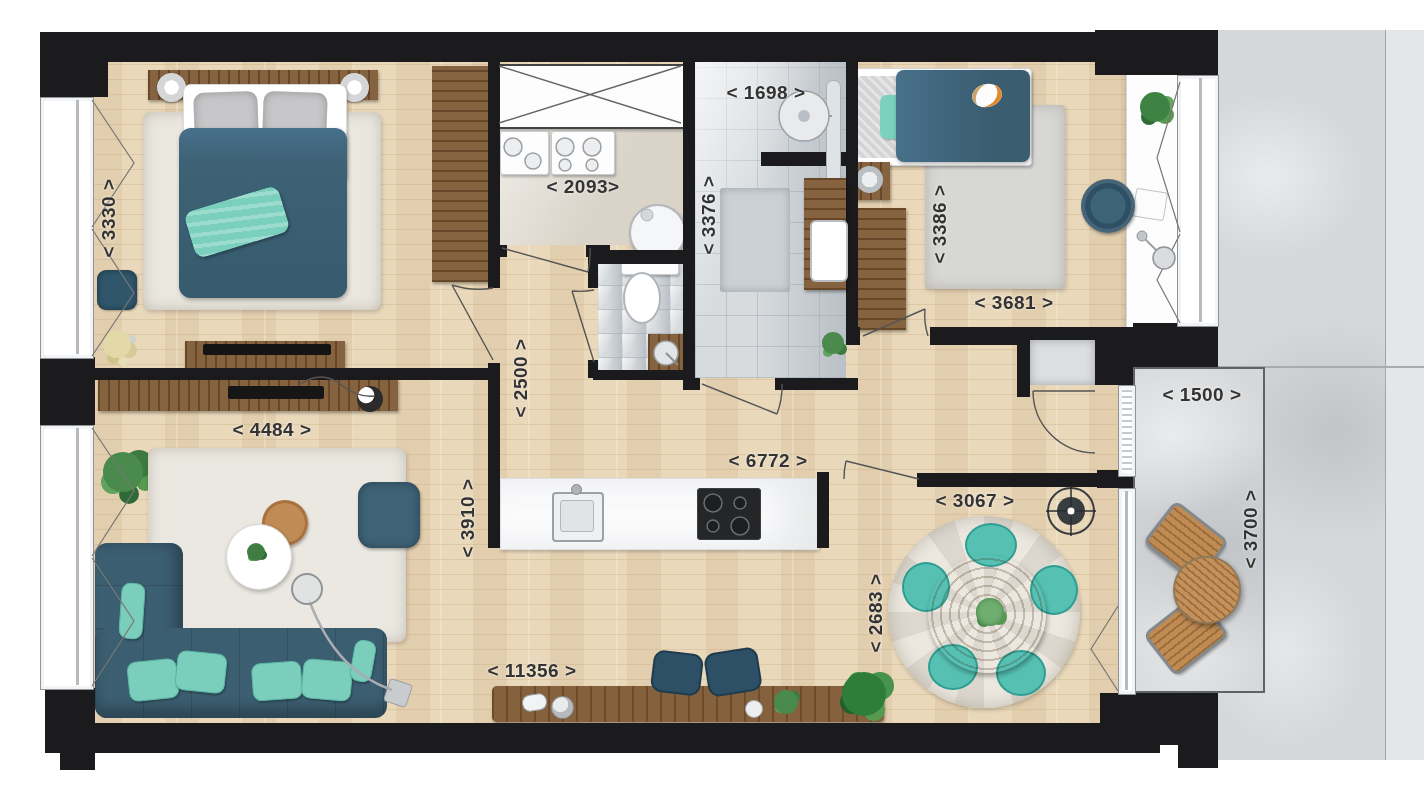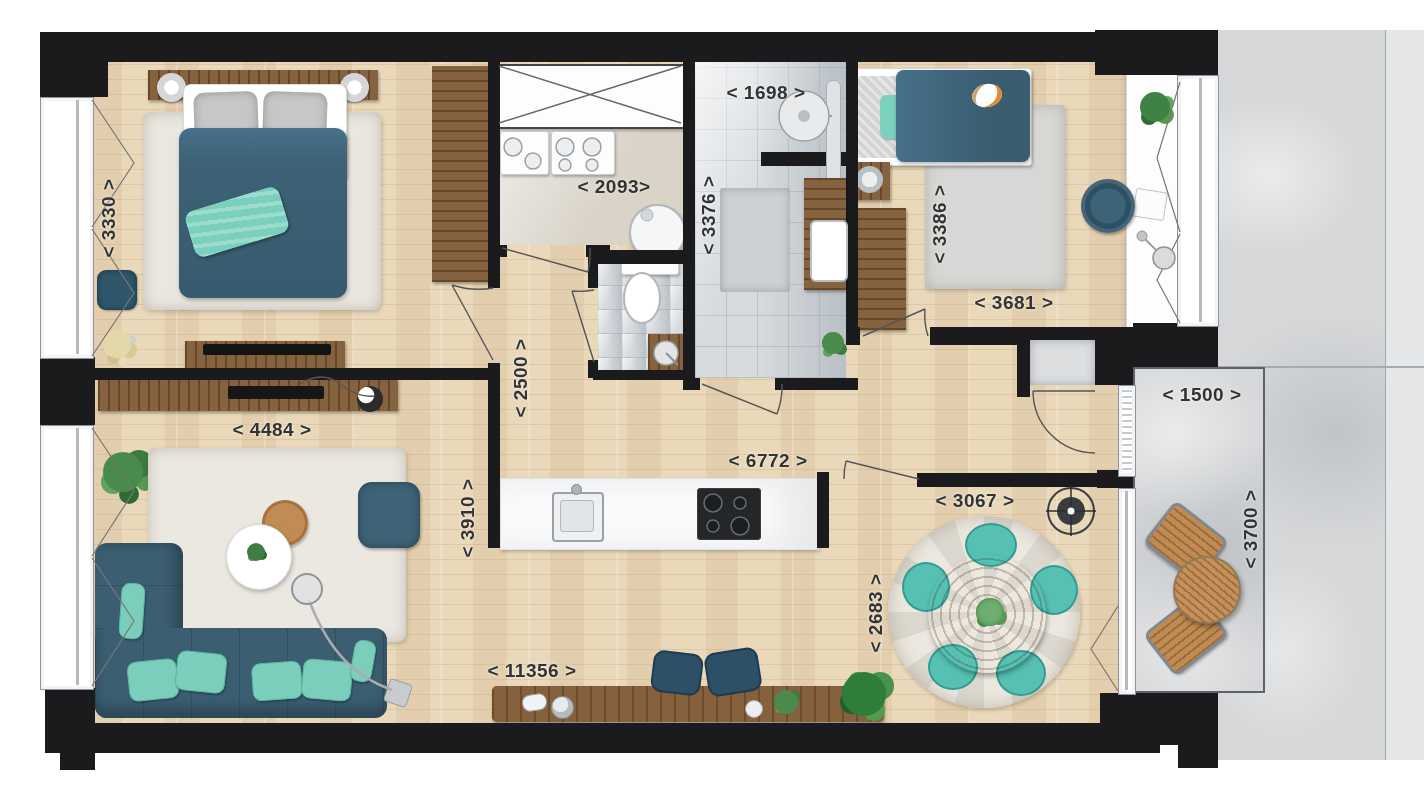--- a/index.html
+++ b/index.html
@@ -269,21 +269,21 @@
       <line x1="1162" y1="256" x2="1144" y2="238" stroke="#9aa0a4" stroke-width="2"></line>
       <circle cx="1164" cy="258" r="11" fill="#d9dbdd" stroke="#8f9498" stroke-width="1.5"></circle>
       <circle cx="1142" cy="236" r="5" fill="#c2c6c9" stroke="#8f9498"></circle>
     </g>
 
     <path d="M300,384 q22,-14 40,0 t34,12" fill="none" stroke="#555" stroke-width="1.3"></path>
   </svg>
 
   <div class="label vert" style="left:49px;top:206px;">&lt; 3330 &gt;</div>
   <div class="label" style="left:706px;top:81px;">&lt; 1698 &gt;</div>
-  <div class="label" style="left:554px;top:175px;">&lt; 2093&gt;</div>
+  <div class="label" style="left:523px;top:175px;">&lt; 2093&gt;</div>
   <div class="label vert" style="left:649px;top:203px;">&lt; 3376 &gt;</div>
   <div class="label vert" style="left:880px;top:212px;">&lt; 3386 &gt;</div>
   <div class="label" style="left:954px;top:291px;">&lt; 3681 &gt;</div>
   <div class="label vert" style="left:461px;top:366px;">&lt; 2500 &gt;</div>
   <div class="label" style="left:212px;top:418px;">&lt; 4484 &gt;</div>
   <div class="label" style="left:708px;top:449px;">&lt; 6772 &gt;</div>
   <div class="label vert" style="left:408px;top:506px;">&lt; 3910 &gt;</div>
   <div class="label" style="left:1142px;top:383px;">&lt; 1500 &gt;</div>
   <div class="label vert" style="left:1191px;top:517px;">&lt; 3700 &gt;</div>
   <div class="label" style="left:915px;top:489px;">&lt; 3067 &gt;</div>

